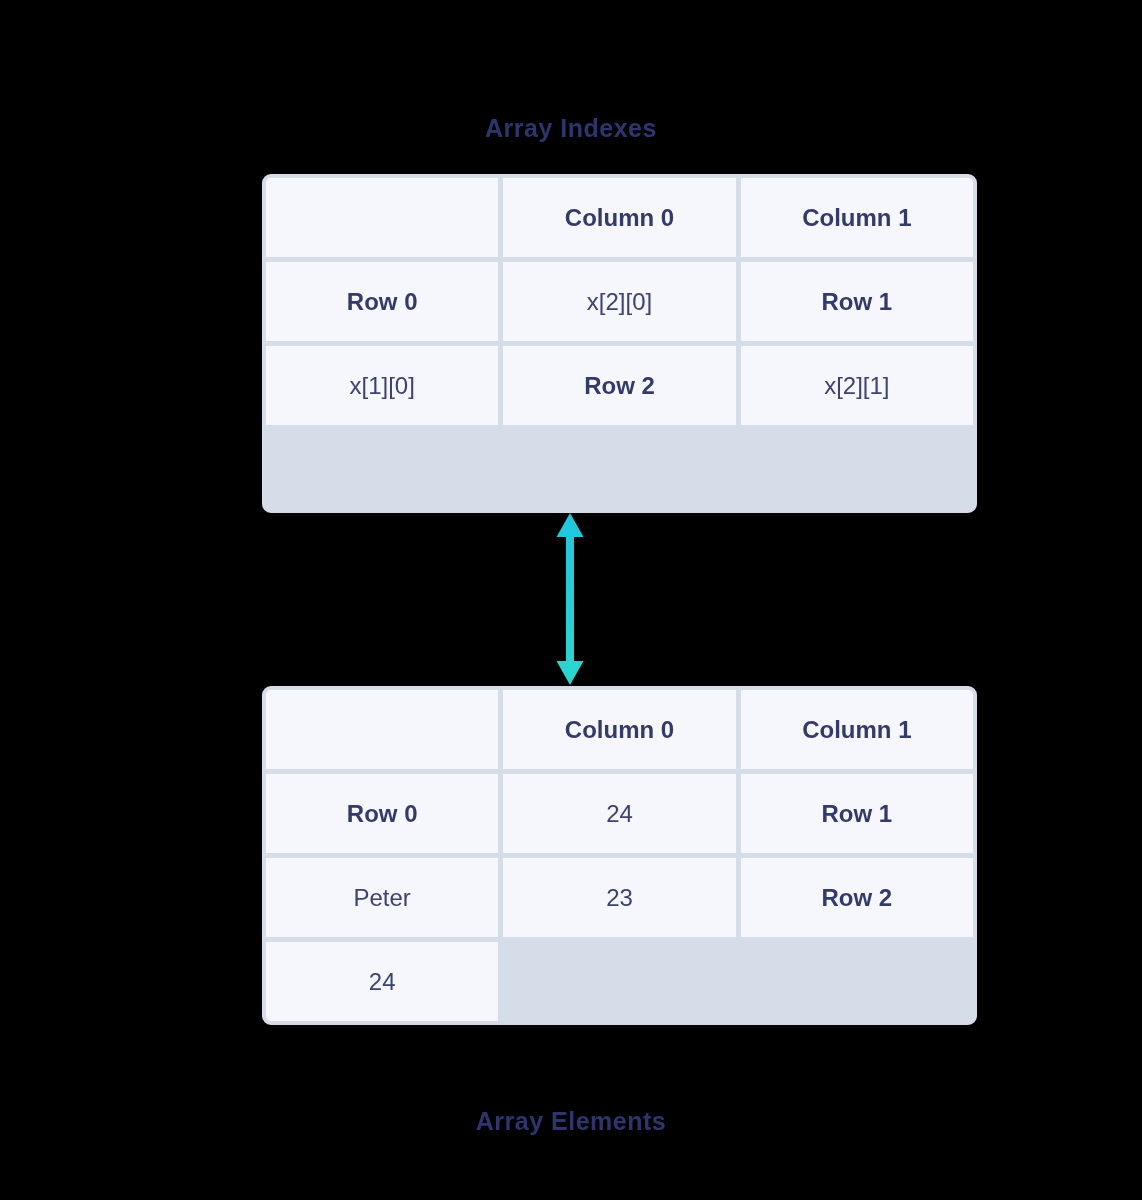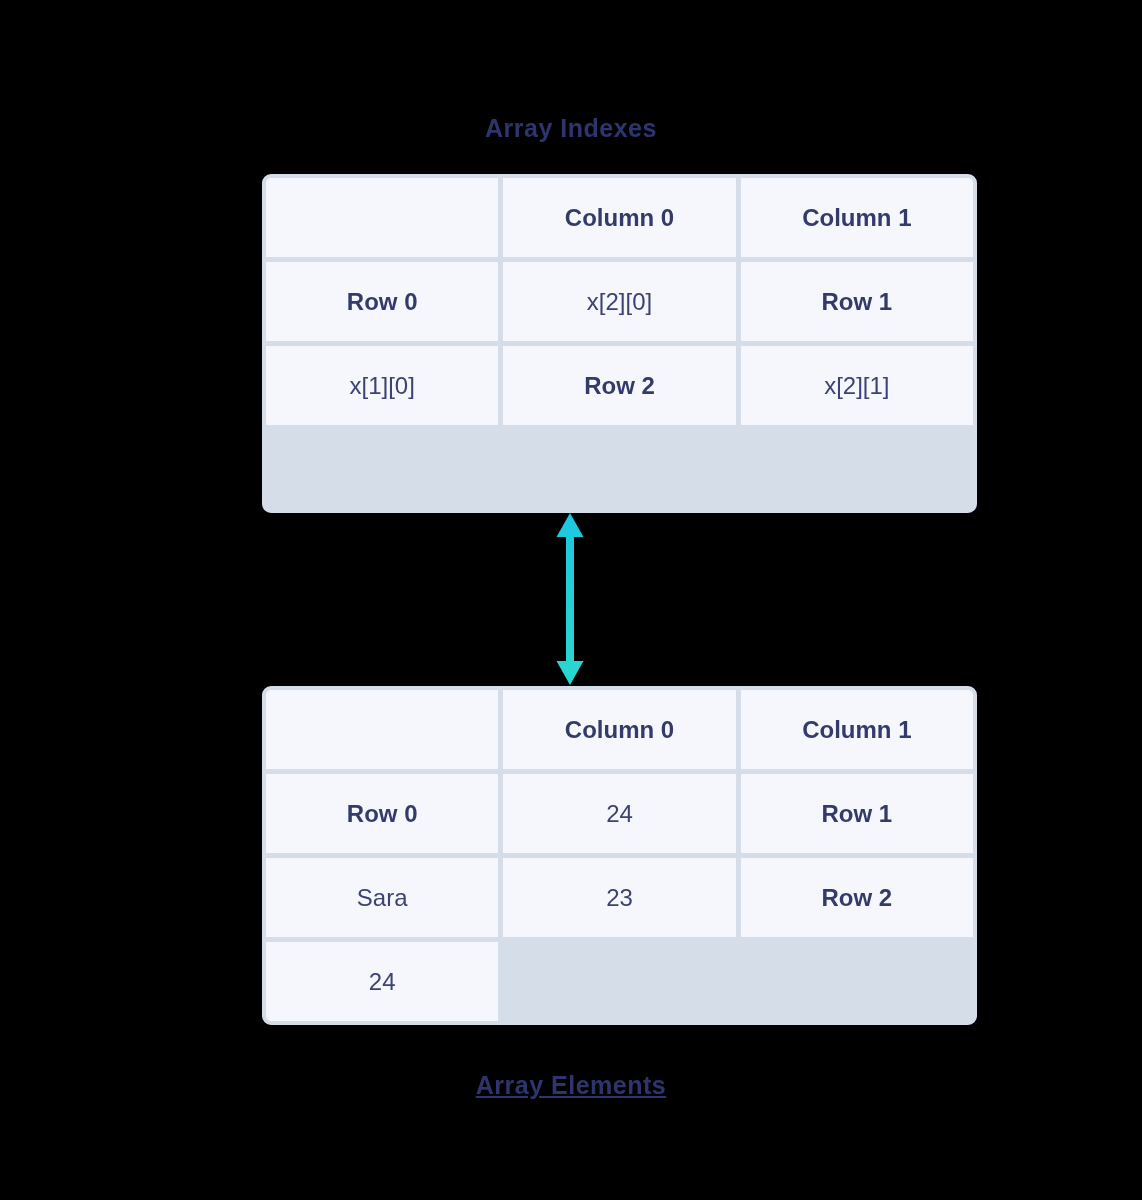--- a/index.html
+++ b/index.html
@@ -19,21 +19,21 @@
     left: 0;
     width: 1142px;
     text-align: center;
     font-size: 25px;
     font-weight: bold;
     letter-spacing: 0.5px;
     color: #2e356e;
     line-height: 26px;
   }
   #title-top { top: 115px; }
-  #title-bottom { top: 1072px; text-decoration: underline; }
+  #title-bottom { top: 1108px; }
 
   .tbl {
     position: absolute;
     left: 262px;
     width: 715px;
     height: 339px;
     box-sizing: border-box;
     display: grid;
     grid-template-columns: repeat(3, 1fr);
     grid-template-rows: repeat(4, 1fr);
@@ -97,20 +97,20 @@
 
 <div id="table-elements" class="tbl">
   <div class="cell"></div>
   <div class="cell bold">Column 0</div>
   <div class="cell bold">Column 1</div>
 
   <div class="cell bold">Row 0</div>
   <div class="cell">24</div>
 
   <div class="cell bold">Row 1</div>
-  <div class="cell">Sara</div>
+  <div class="cell">Peter</div>
   <div class="cell">23</div>
 
   <div class="cell bold">Row 2</div>
   <div class="cell">24</div>
 </div>
 
 <div id="title-bottom" class="diagram-title">Array Elements</div>
 
 </body></html>

